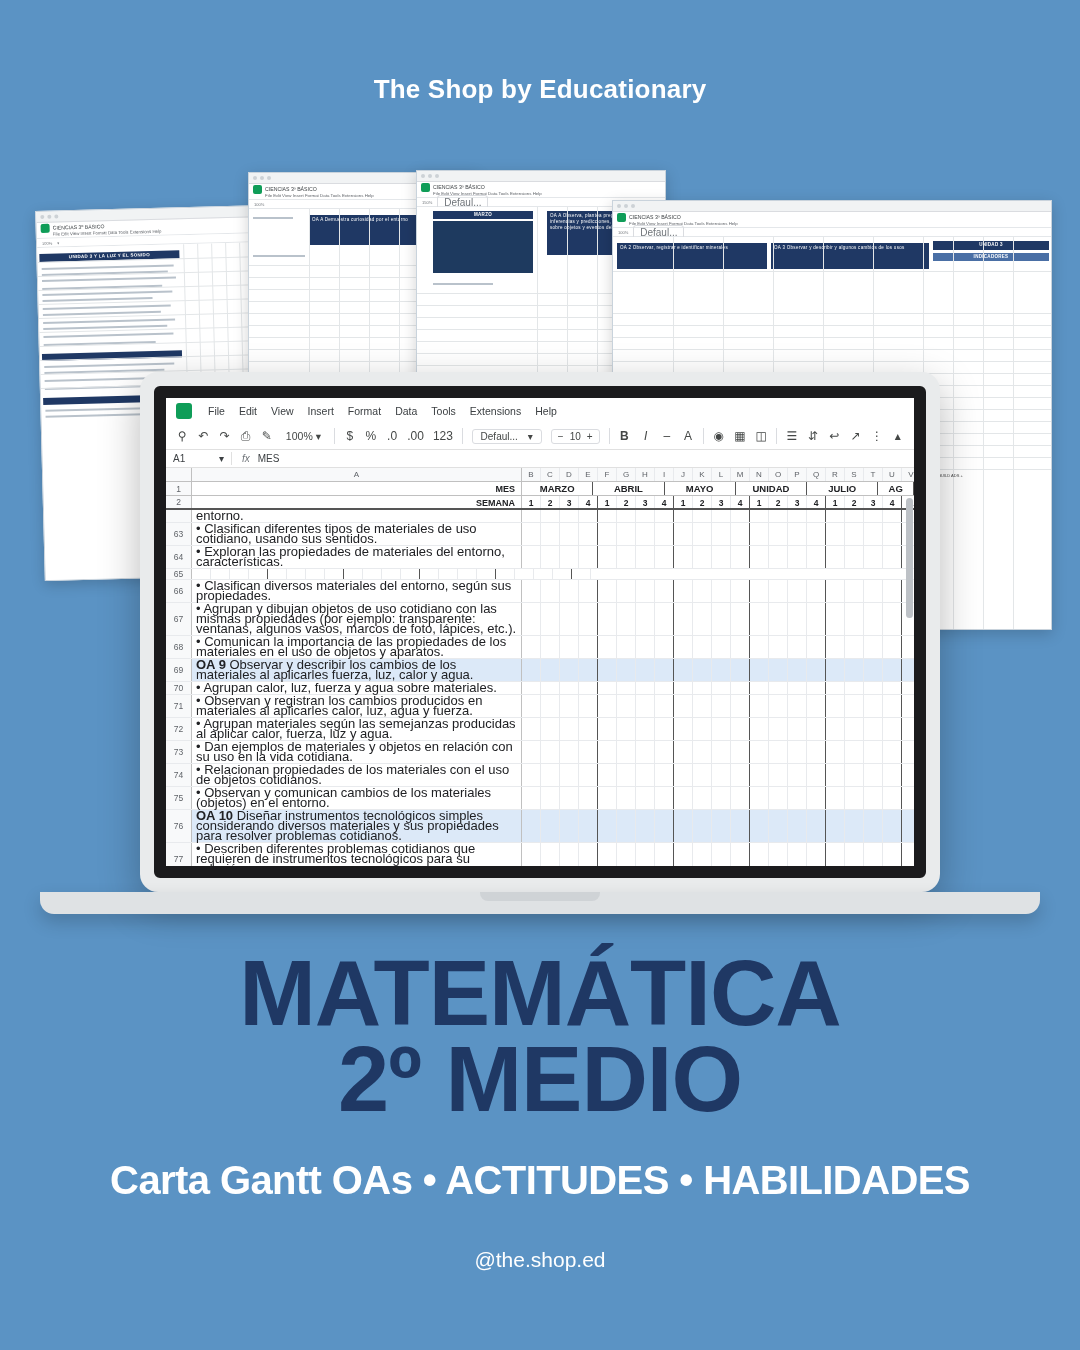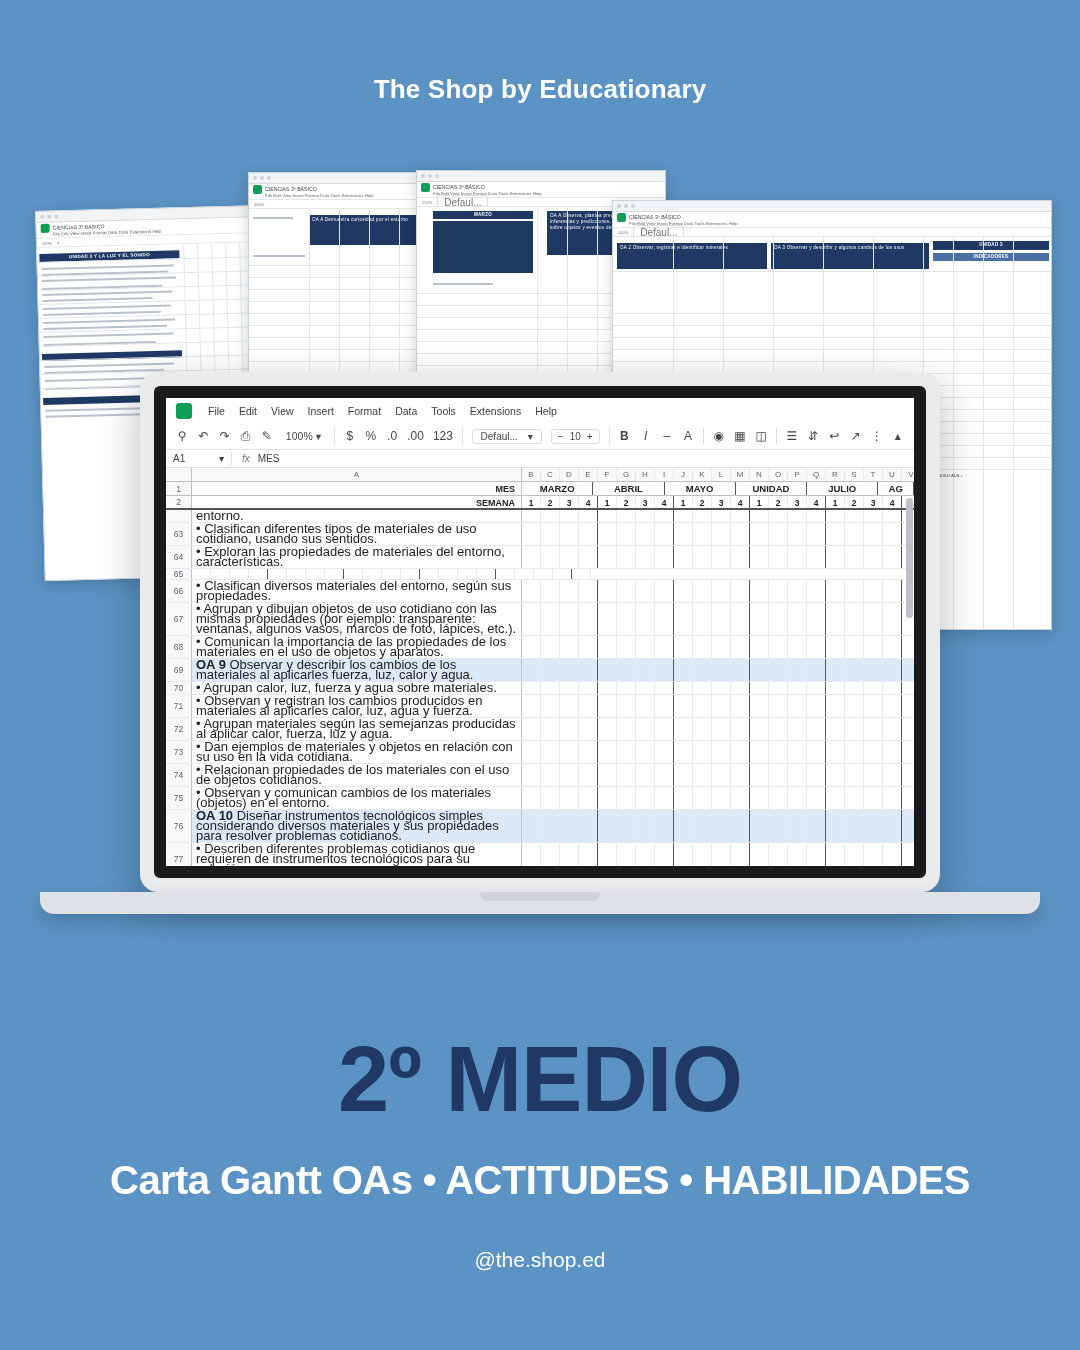--- a/index.html
+++ b/index.html
@@ -955,17 +955,17 @@
         <div class="scroll-v"></div>
       </div>
     </div>
   </div>
   <div class="laptop-base">
     <div class="laptop-notch"></div>
   </div>
 </div>
 
 <div class="title-main">
-  <br>
+  <span>MATEMÁTICA</span><br>
   <span>2º MEDIO</span>
 </div>
 <div class="title-sub">Carta Gantt OAs • ACTITUDES • HABILIDADES</div>
 <div class="handle">@the.shop.ed</div>
 
 </body></html>

